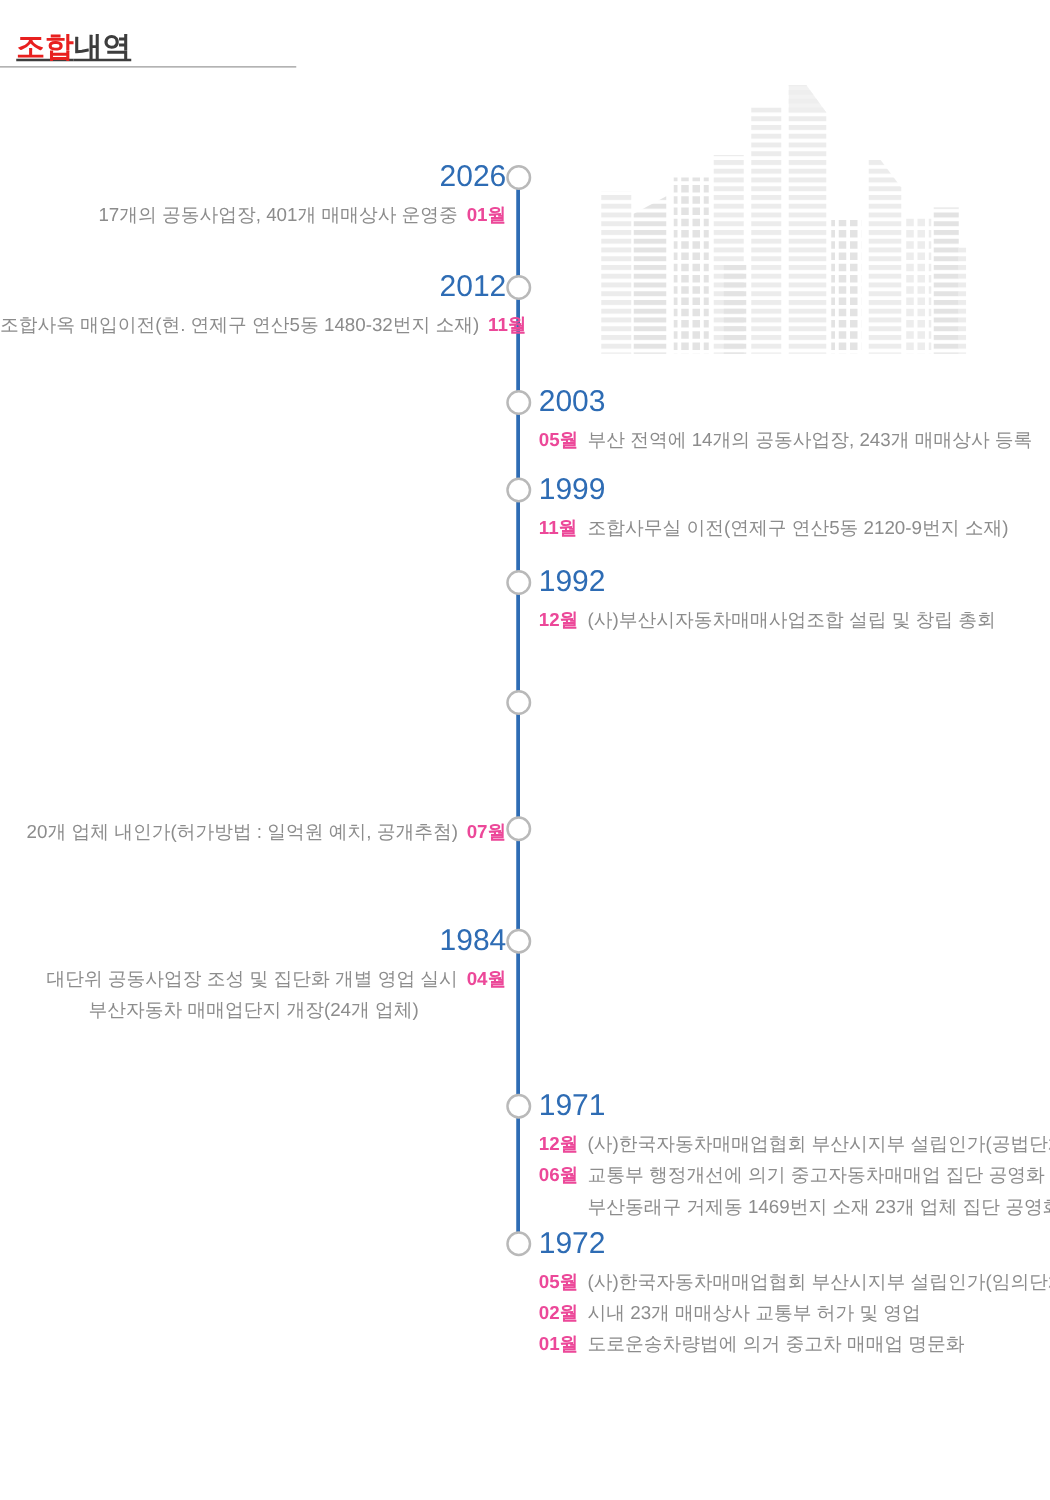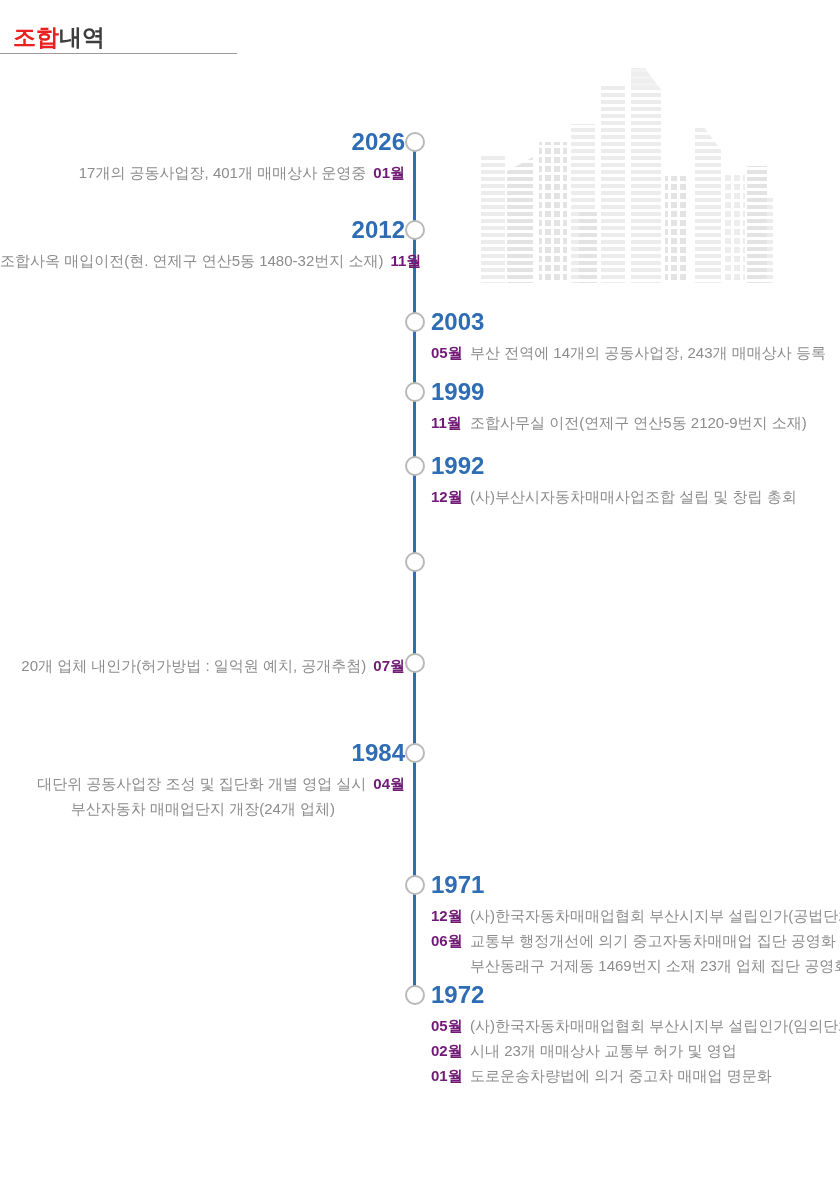--- a/index.html
+++ b/index.html
@@ -14,20 +14,21 @@
   
   .page-title{
     position:absolute;
     top:22px;
     left:13px;
     margin:0;
     font-size:23px;
     font-weight:bold;
     color:#3d3d3d;
     letter-spacing:0;
+    text-decoration:underline;
   }
   .page-title .accent{color:#e8201f;}
   .title-underline{
     position:absolute;
     top:53px;
     left:0;
     width:237px;
     height:1px;
     background:#9a9a9a;
   }
@@ -53,32 +54,32 @@
     height:16px;
     background:#ffffff;
     border:2px solid #b9b9b9;
     border-radius:50%;
     box-sizing:content-box;
   }
   .entry{position:absolute;}
   .entry .year{
     font-size:24px;
     line-height:28px;
-    font-weight:bold;
+    font-weight:normal;
     color:#2e6cb4;
   }
   .entry .rows{margin-top:4px;}
   .entry .row{
     font-size:15px;
     line-height:25px;
     color:#8c8c8c;
     white-space:nowrap;
   }
   .entry .month{
-    color:#701a75;
+    color:#ec4899;
     font-weight:bold;
   }
   .entry.left{
     right:435px;
     width:405px;
     text-align:right;
   }
   .entry.left .month{margin-left:7px;}
   .entry.left .row.cont{padding-right:70px;}
   .entry.right{

